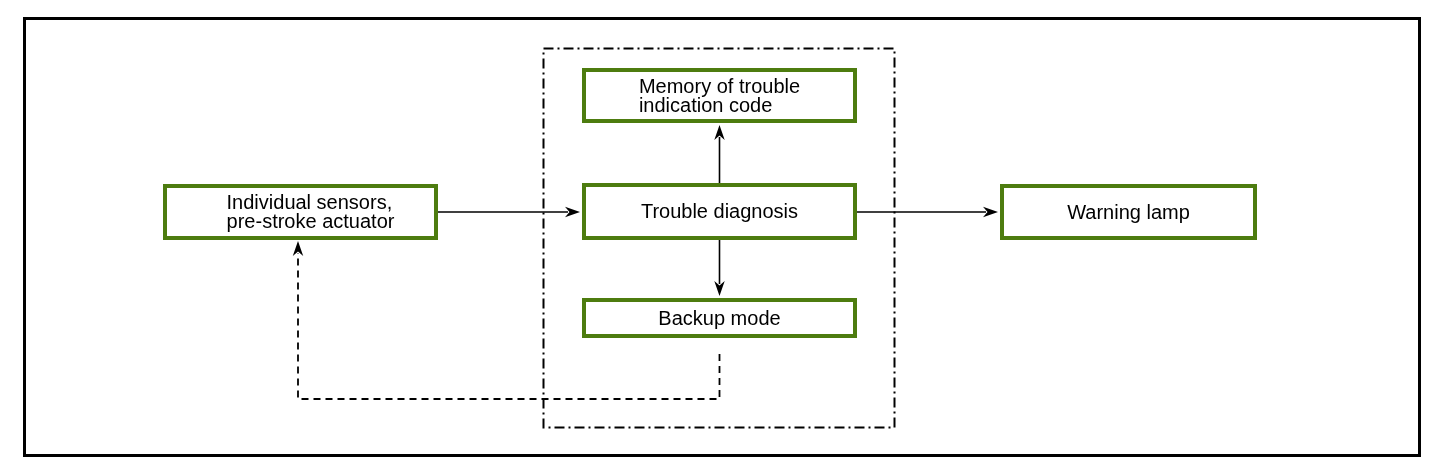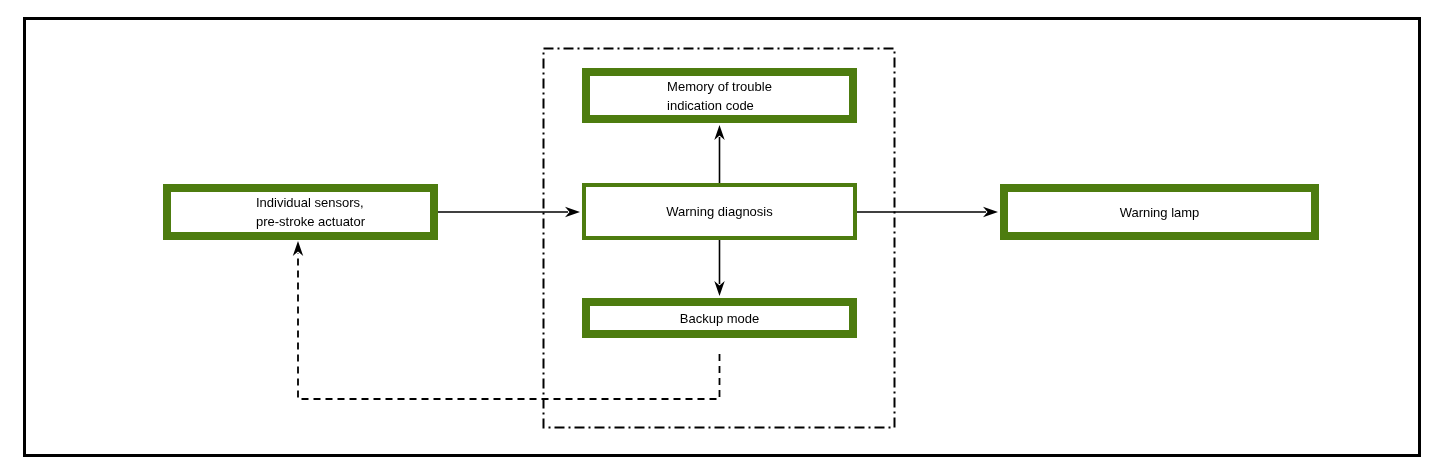--- a/index.html
+++ b/index.html
@@ -21,39 +21,39 @@
     background: transparent;
   }
   svg.wires {
     position: absolute;
     left: 0; top: 0;
     width: 1456px; height: 474px;
   }
   .node {
     position: absolute;
     background: #ffffff;
-    border: 8px solid #4d7c0f;
+    border: 4px solid #4d7c0f;
     display: flex;
     align-items: center;
     justify-content: center;
-    font-size: 13px;
+    font-size: 20px;
     line-height: 19px;
   }
   .node .lbl {
     white-space: pre-line;
     text-align: left;
     padding: 2px 6px;
   }
   .node.single .lbl { text-align: center; }
   .node.thick { border-width: 4px; }
   .n-sensors  { left: 163px;  top: 184px; width: 275px; height: 56px; padding-left: 20px; }
   .n-memory   { left: 582px;  top: 68px;  width: 275px; height: 55px; }
   .n-trouble  { left: 582px;  top: 183px; width: 275px; height: 57px; }
   .n-backup   { left: 582px;  top: 298px; width: 275px; height: 40px; }
-  .n-warning  { left: 1000px; top: 184px; width: 319px; height: 56px; }
+  .n-warning  { left: 1000px; top: 184px; width: 257px; height: 56px; }
 </style>
 </head>
 <body>
 
 <div class="stage">
 
   <div class="outer-frame"></div>
 
   <svg class="wires" viewBox="0 0 1456 474" xmlns="http://www.w3.org/2000/svg">
 
@@ -89,21 +89,21 @@
     <span class="lbl">Individual sensors,
 pre-stroke actuator</span>
   </div>
 
   <div class="node n-memory">
     <span class="lbl">Memory of trouble
 indication code</span>
   </div>
 
   <div class="node n-trouble thick single">
-    <span class="lbl">Warning diagnosis</span>
+    <span class="lbl">Trouble diagnosis</span>
   </div>
 
   <div class="node n-backup single">
     <span class="lbl">Backup mode</span>
   </div>
 
   <div class="node n-warning single">
     <span class="lbl">Warning lamp</span>
   </div>
 

